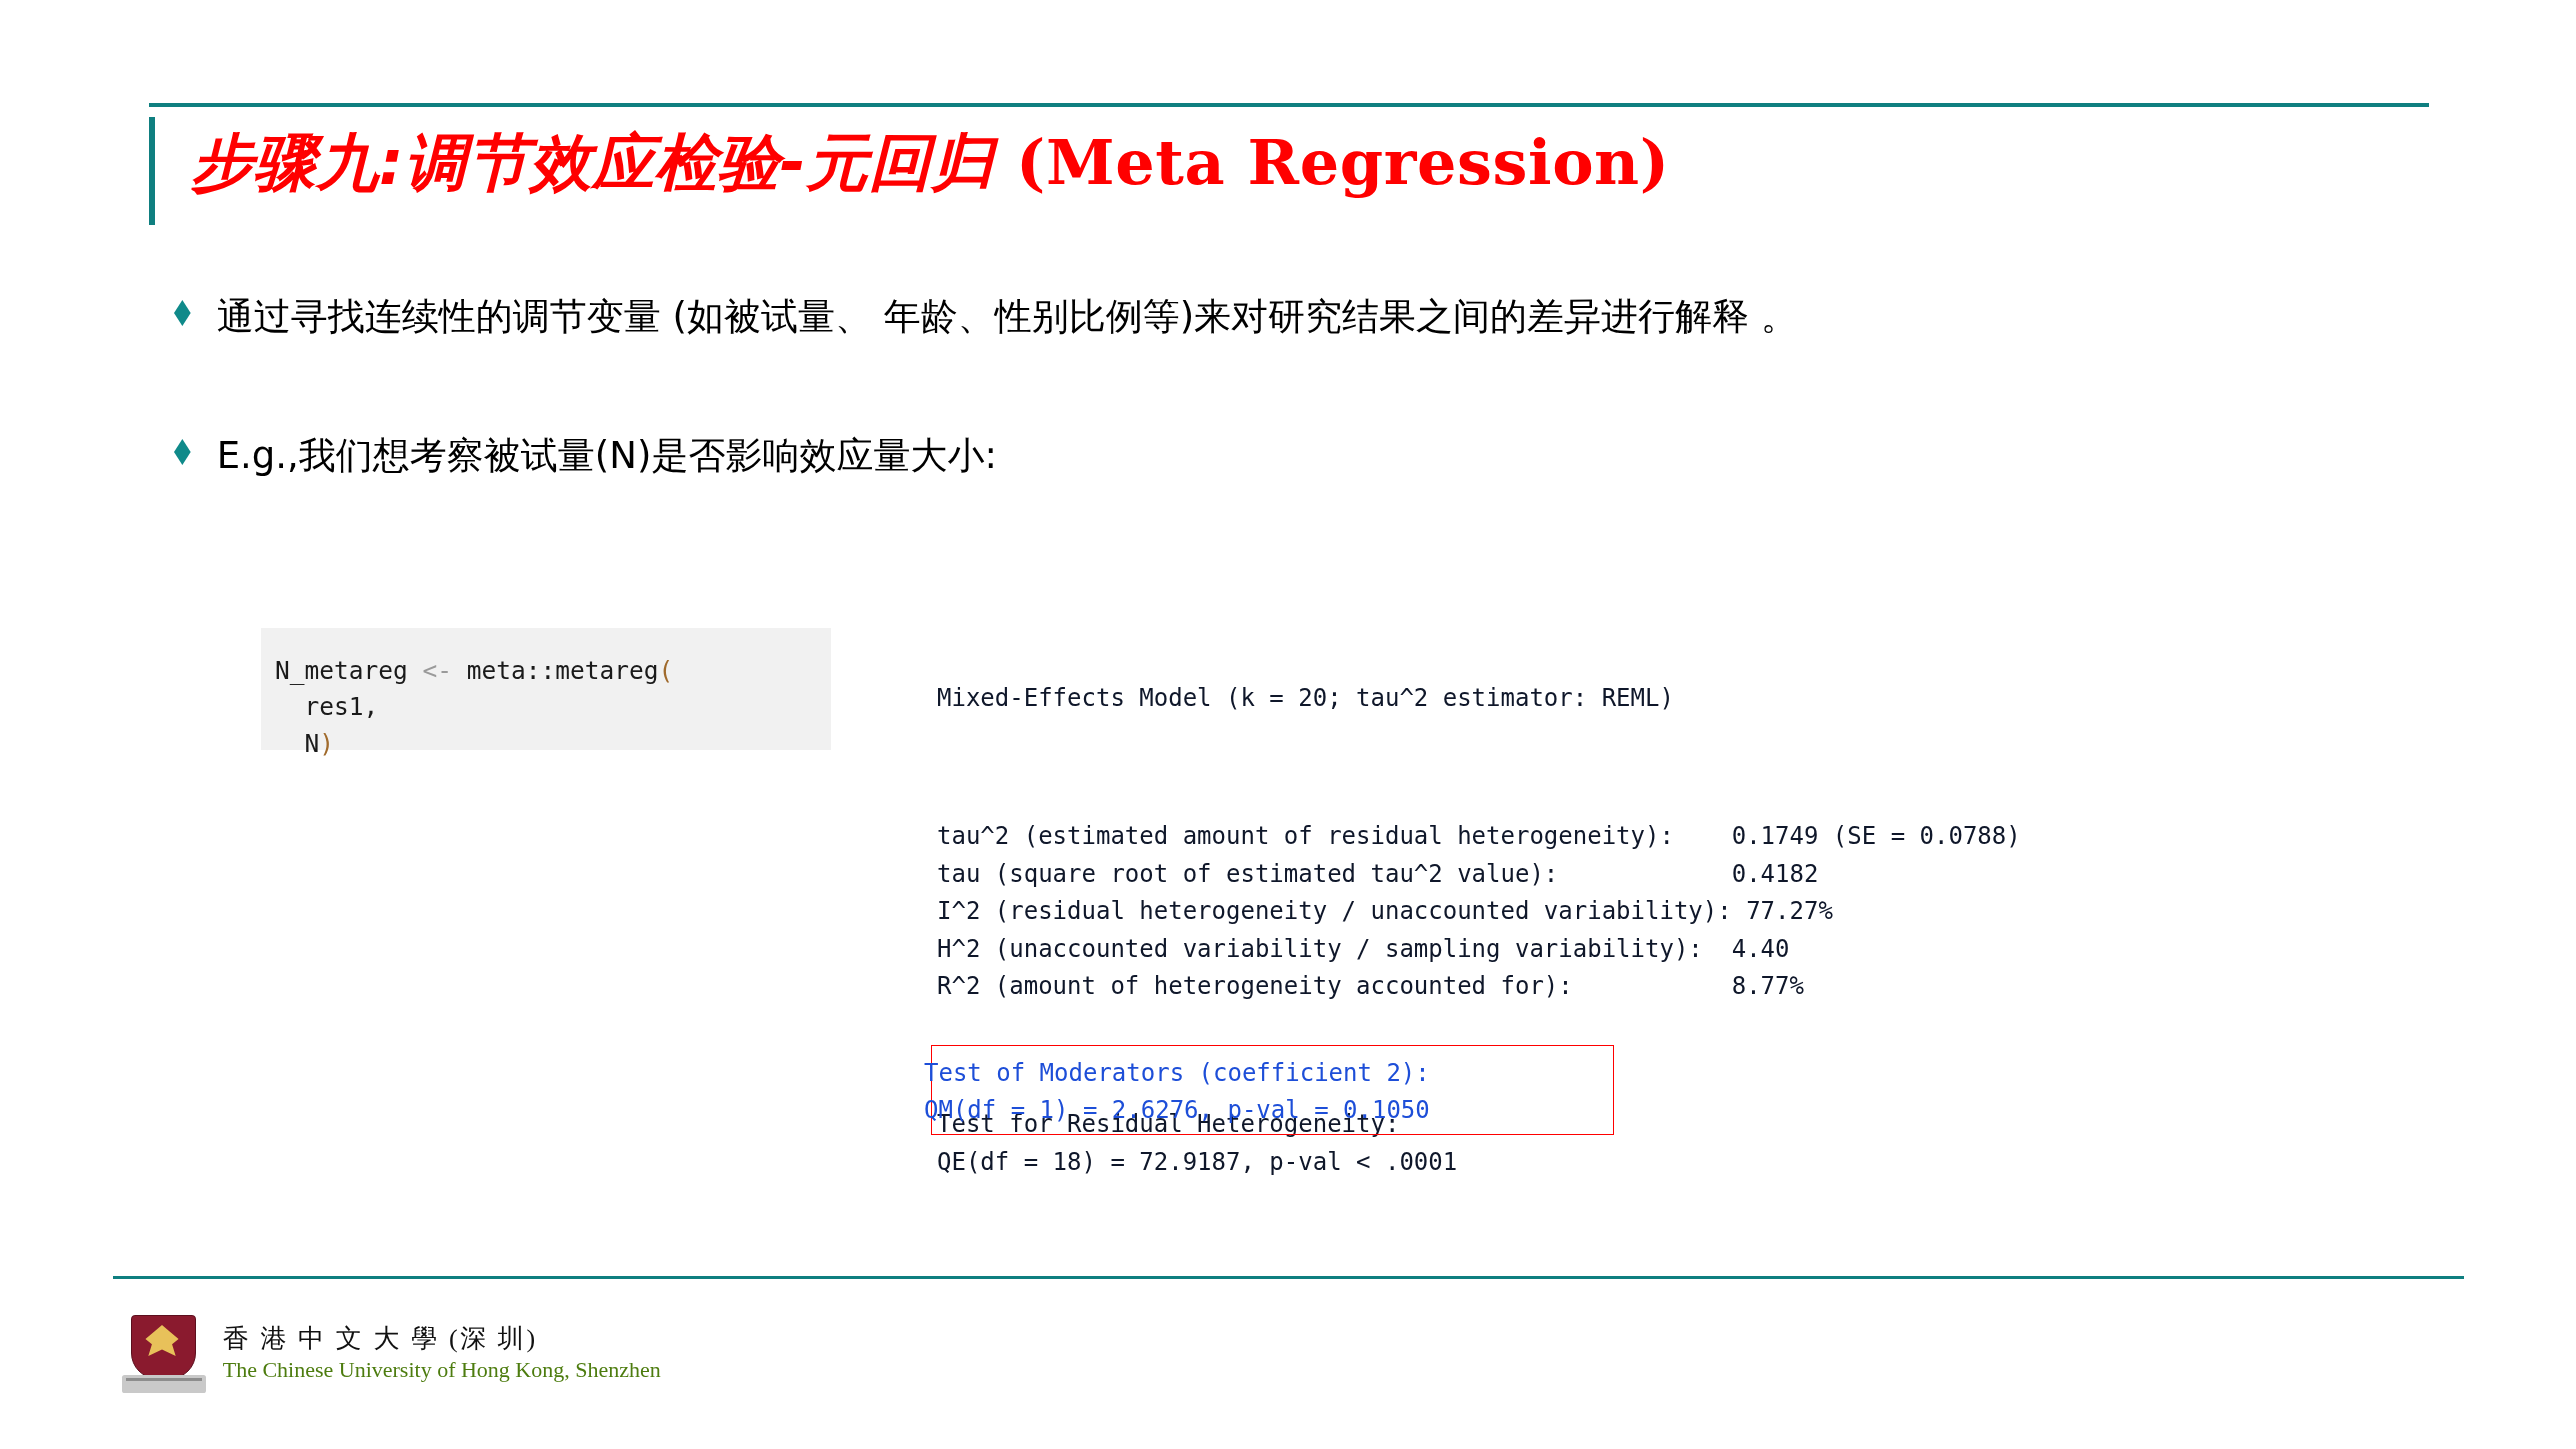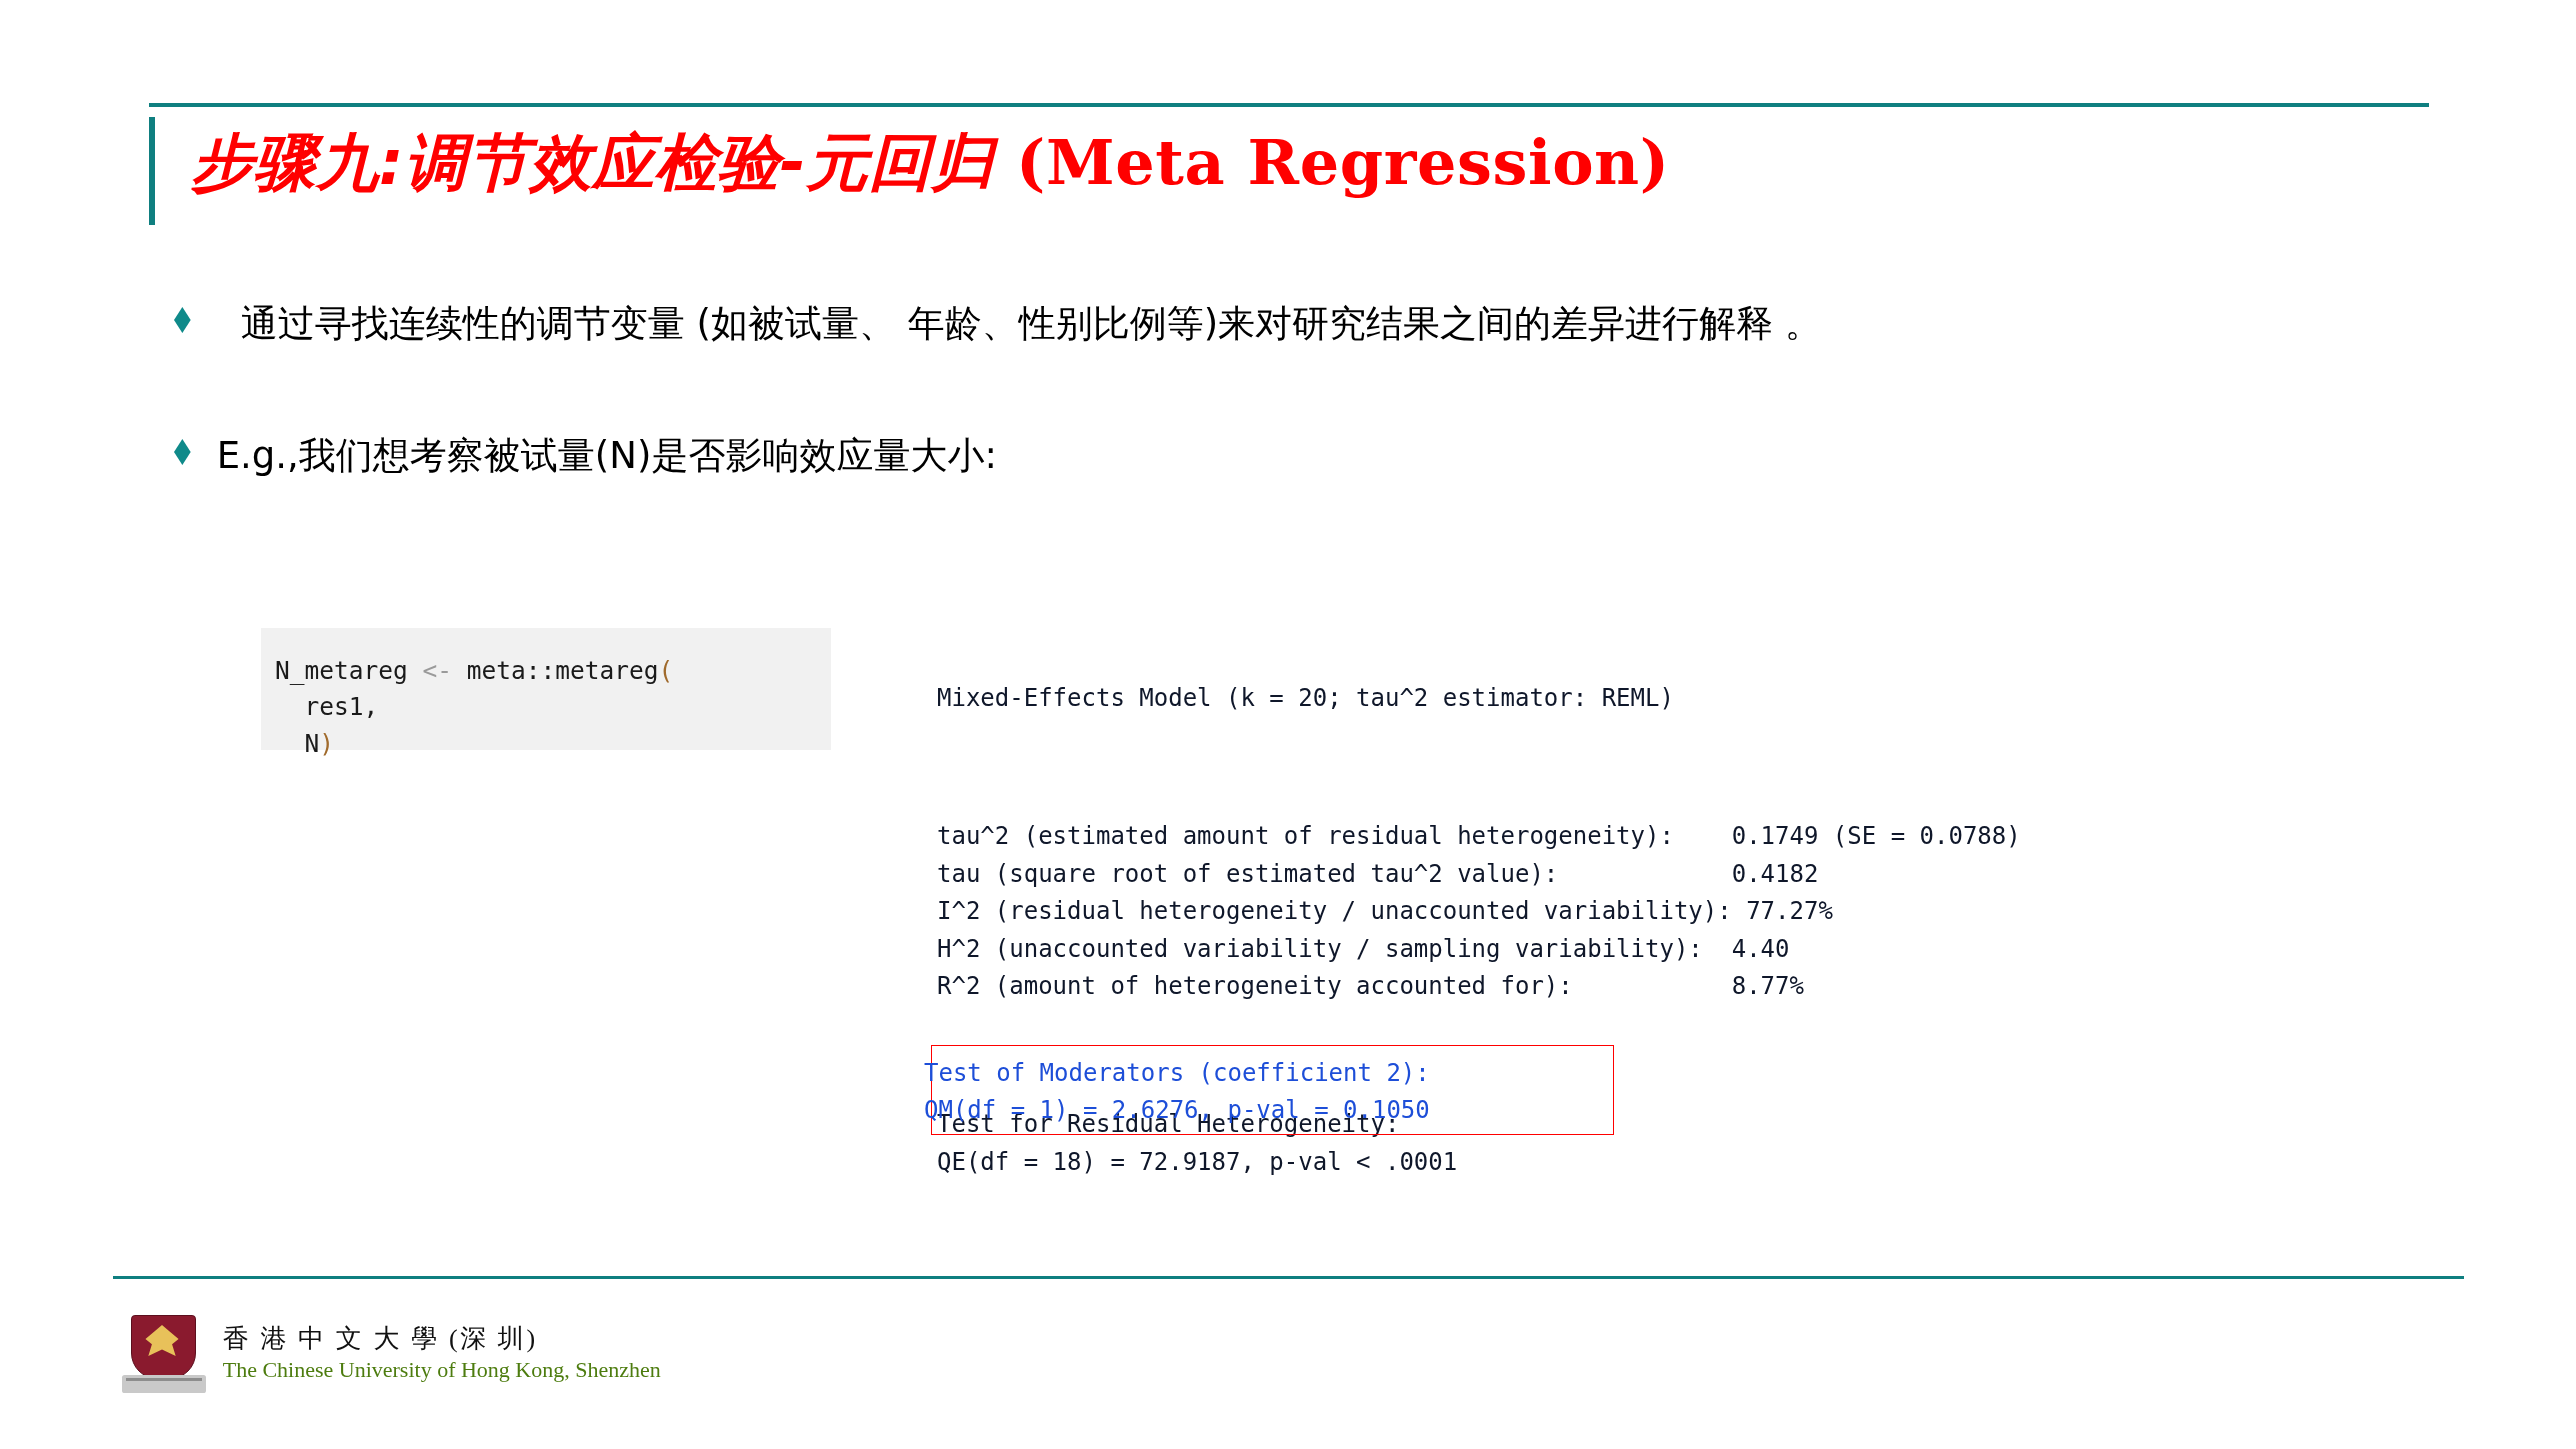--- a/index.html
+++ b/index.html
@@ -48,21 +48,21 @@
     margin-top:9px;
   }
   .btext{
     margin-left:26px;
     color:#000000;
     font-family:"DejaVu Sans", sans-serif;
     font-size:37px;
     line-height:1.42;
     max-width:2138px;
   }
-  #bullet1{left:174px;top:298px;gap:24px;}
+  #bullet1{left:174px;top:291px;}
   #bullet2{left:174px;top:430px;}
 
   
   #code-block{
     position:absolute;left:261px;top:628px;
     width:570px;height:122px;
     background:#f1f1f1;
     box-sizing:border-box;
     padding:24.5px 0 0 14px;
   }

